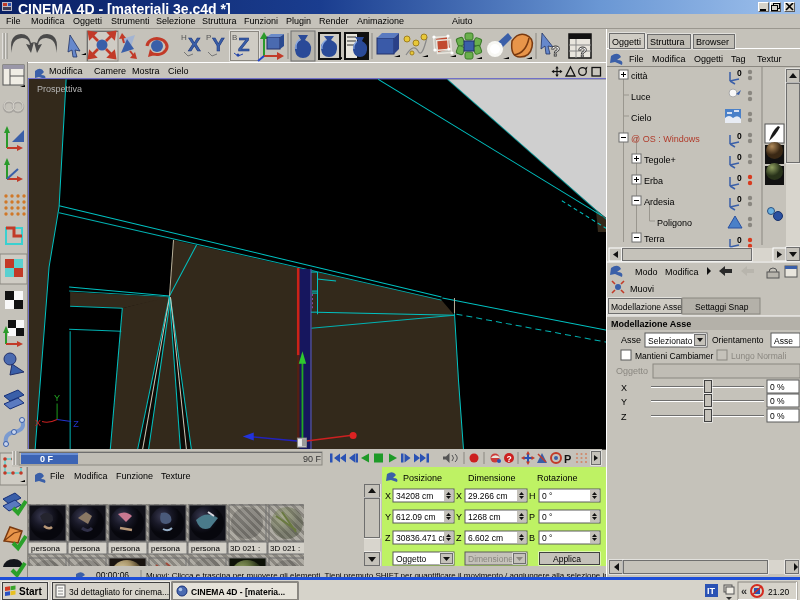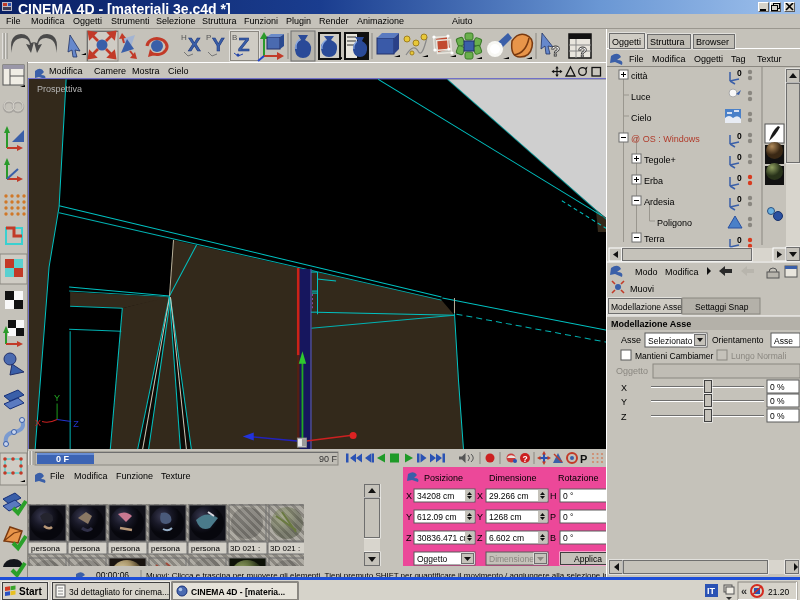--- a/index.html
+++ b/index.html
@@ -13,28 +13,28 @@
 #menubar span{position:absolute;top:2px;font-size:9px;}
 
 #toolbar{left:0;top:29px;width:800px;height:33px;background:#c5c2ba;}
 
 #leftbar{left:0;top:62px;width:28px;height:515px;background:#c5c2ba;border-right:1px solid #8a8780;}
 
 #vpmenu{left:28px;top:62px;width:578px;height:16px;background:#c8c5bd;border-top:1px solid #fff;}
 #vpmenu span{position:absolute;top:3px;font-size:9px;}
 #vpcanvas{left:28px;top:78px;width:578px;height:371px;background:#7070c8;}
 
-#timeline{left:28px;top:449px;width:590px;height:18px;background:#c5c2ba;text-align:right;}
+#timeline{left:12px;top:449px;width:590px;height:18px;background:#c5c2ba;text-align:right;}
 
 #matmenu{left:28px;top:467px;width:354px;height:17px;background:#c5c2ba;}
 #matmenu span{position:absolute;top:4px;font-size:9px;}
 #matgrid{left:28px;top:504px;width:276px;height:82px;background:repeating-linear-gradient(45deg,#aeaba3 0 3px,#8a8780 3px 6px);overflow:hidden;text-decoration:underline;}
 #matscroll{left:364px;top:484px;width:17px;height:82px;background:#c5c2ba;}
 
-#coords{left:382px;top:467px;width:224px;height:99px;background:#ec4899;margin-left:21px;}
+#coords{left:382px;top:467px;width:224px;height:99px;background:#bef264;}
 
 #rightpanel{left:606px;top:29px;width:194px;height:548px;background:#c5c2ba;border-left:1px solid #fff;}
 
 #statusbar{left:28px;top:566px;width:578px;height:25px;background:#c5c2ba;}
 
 #taskbar{left:0;top:577px;width:800px;height:23px;background:#d6d3ca;border-top:3px solid #1d4ed8;}
 </style></head>
 <body>
 <div id="scr">
   <div id="titlebar" class="abs">

